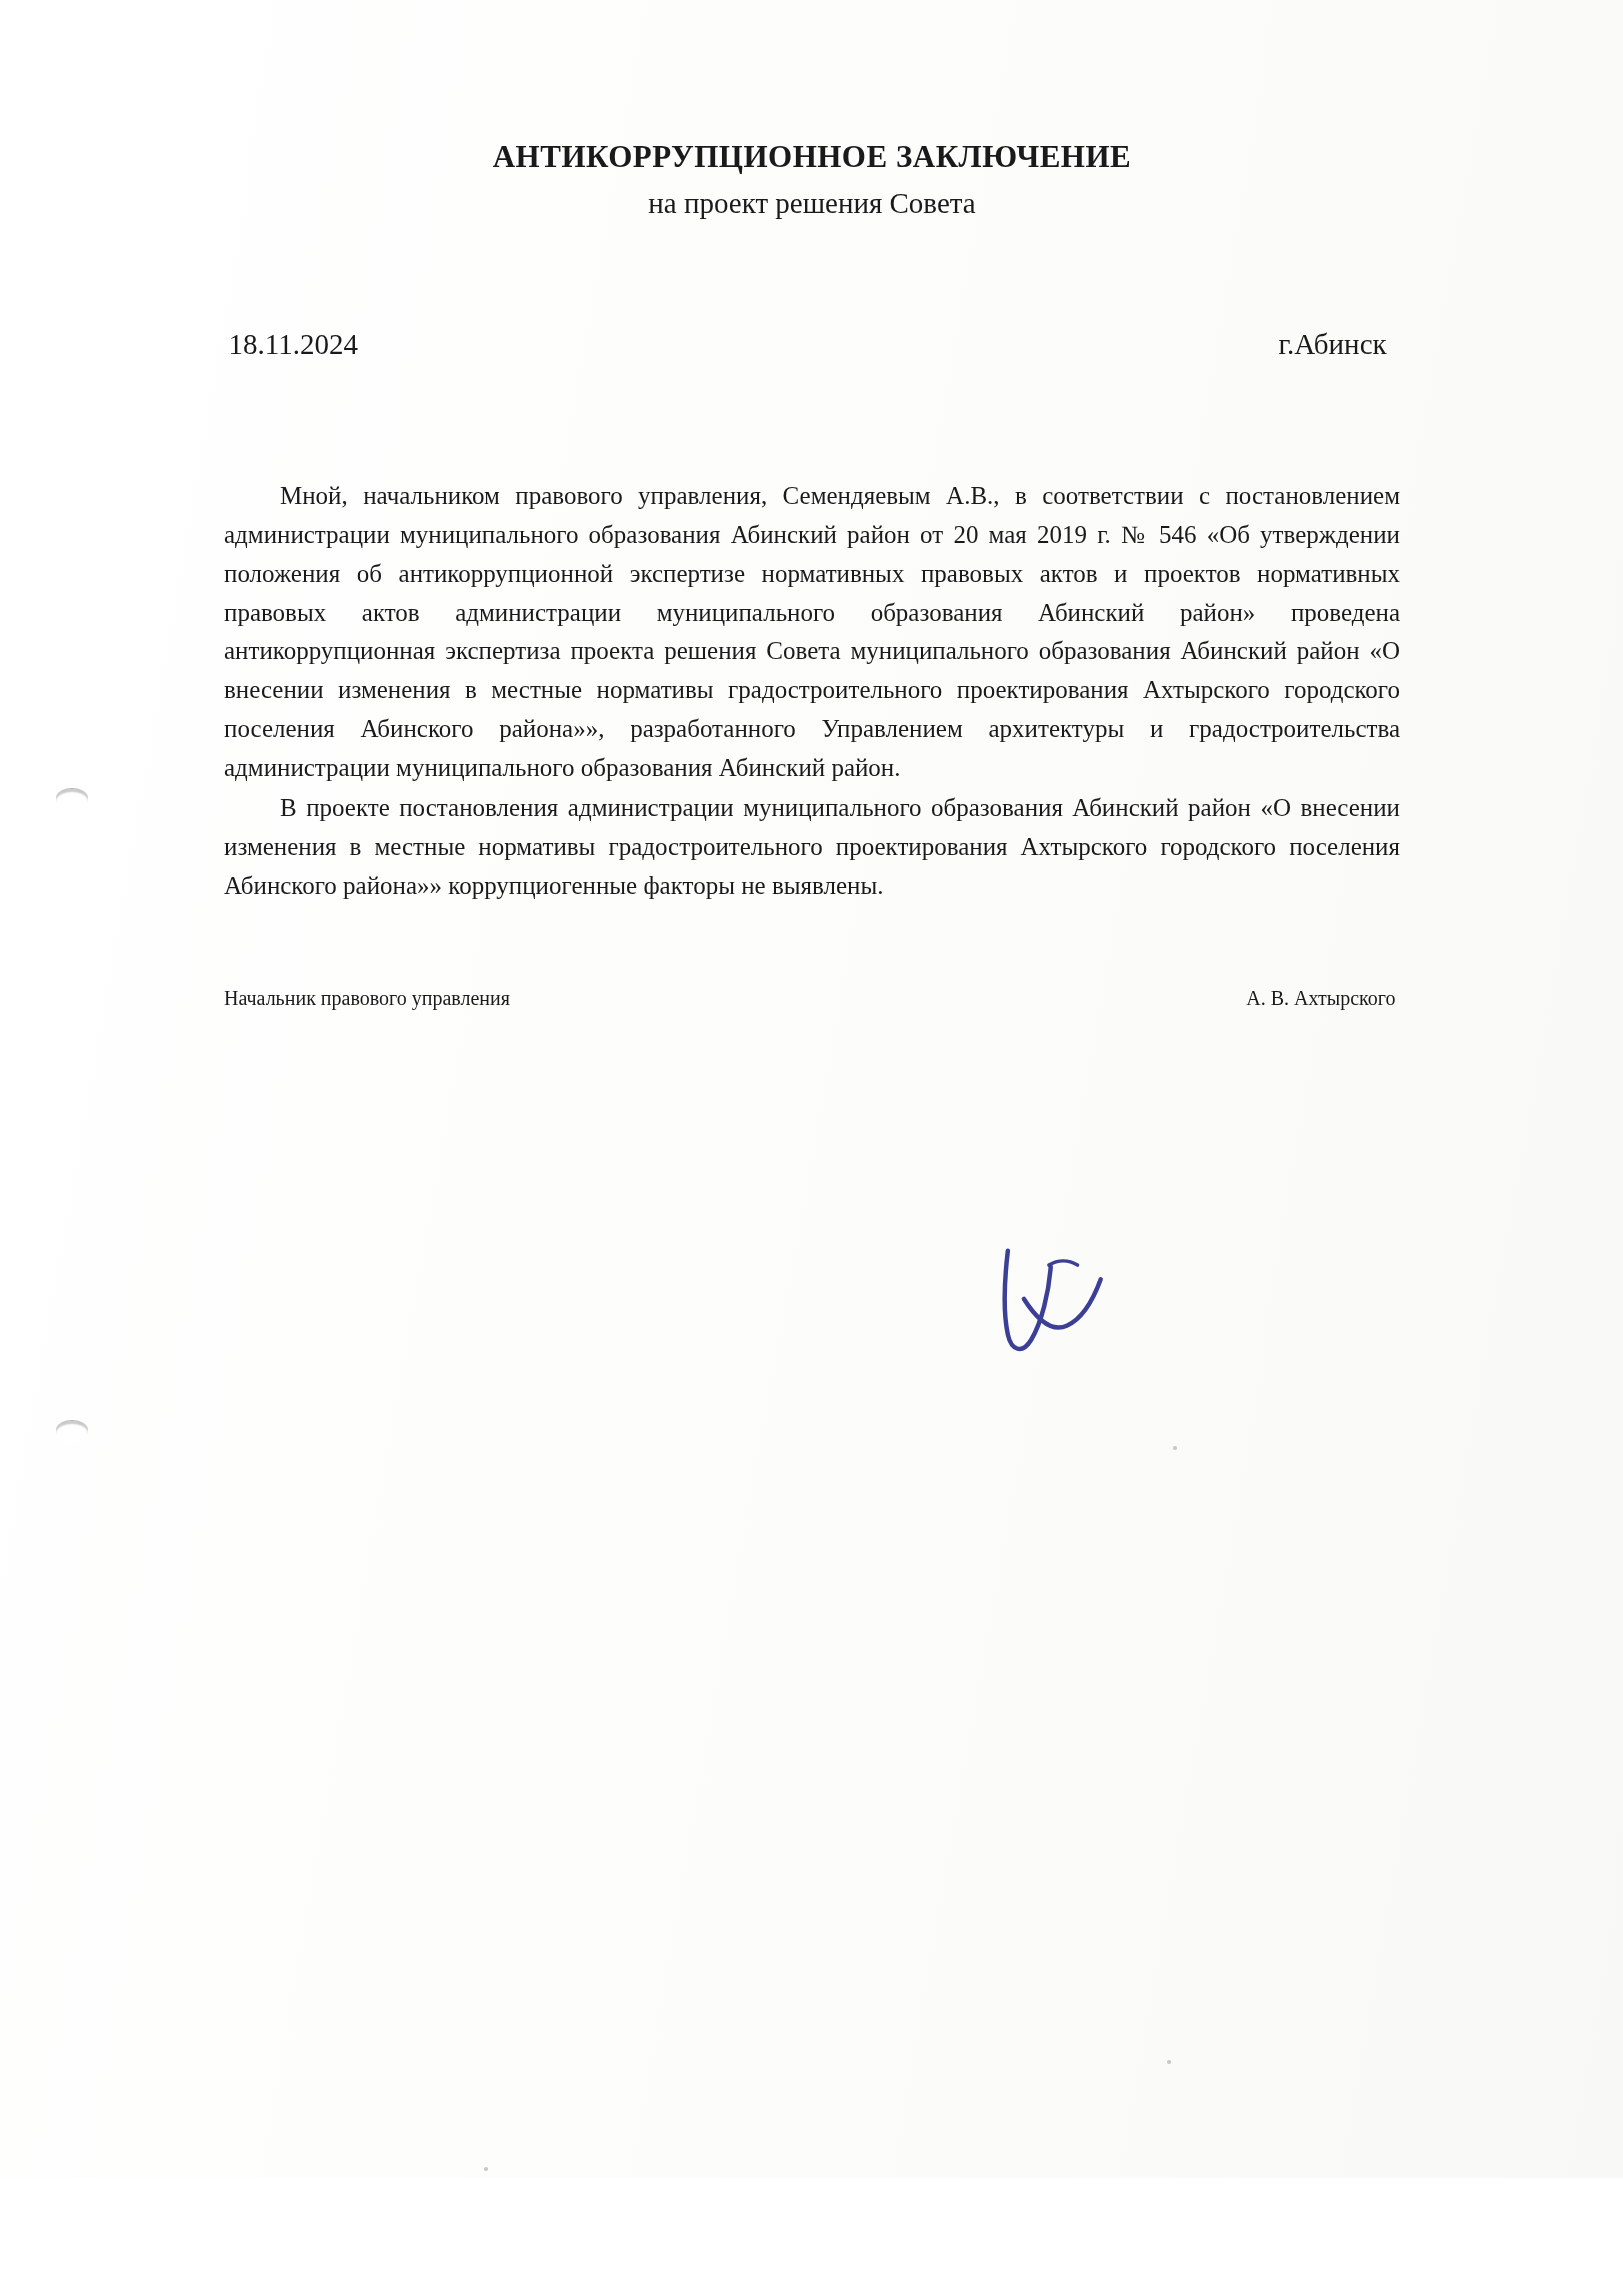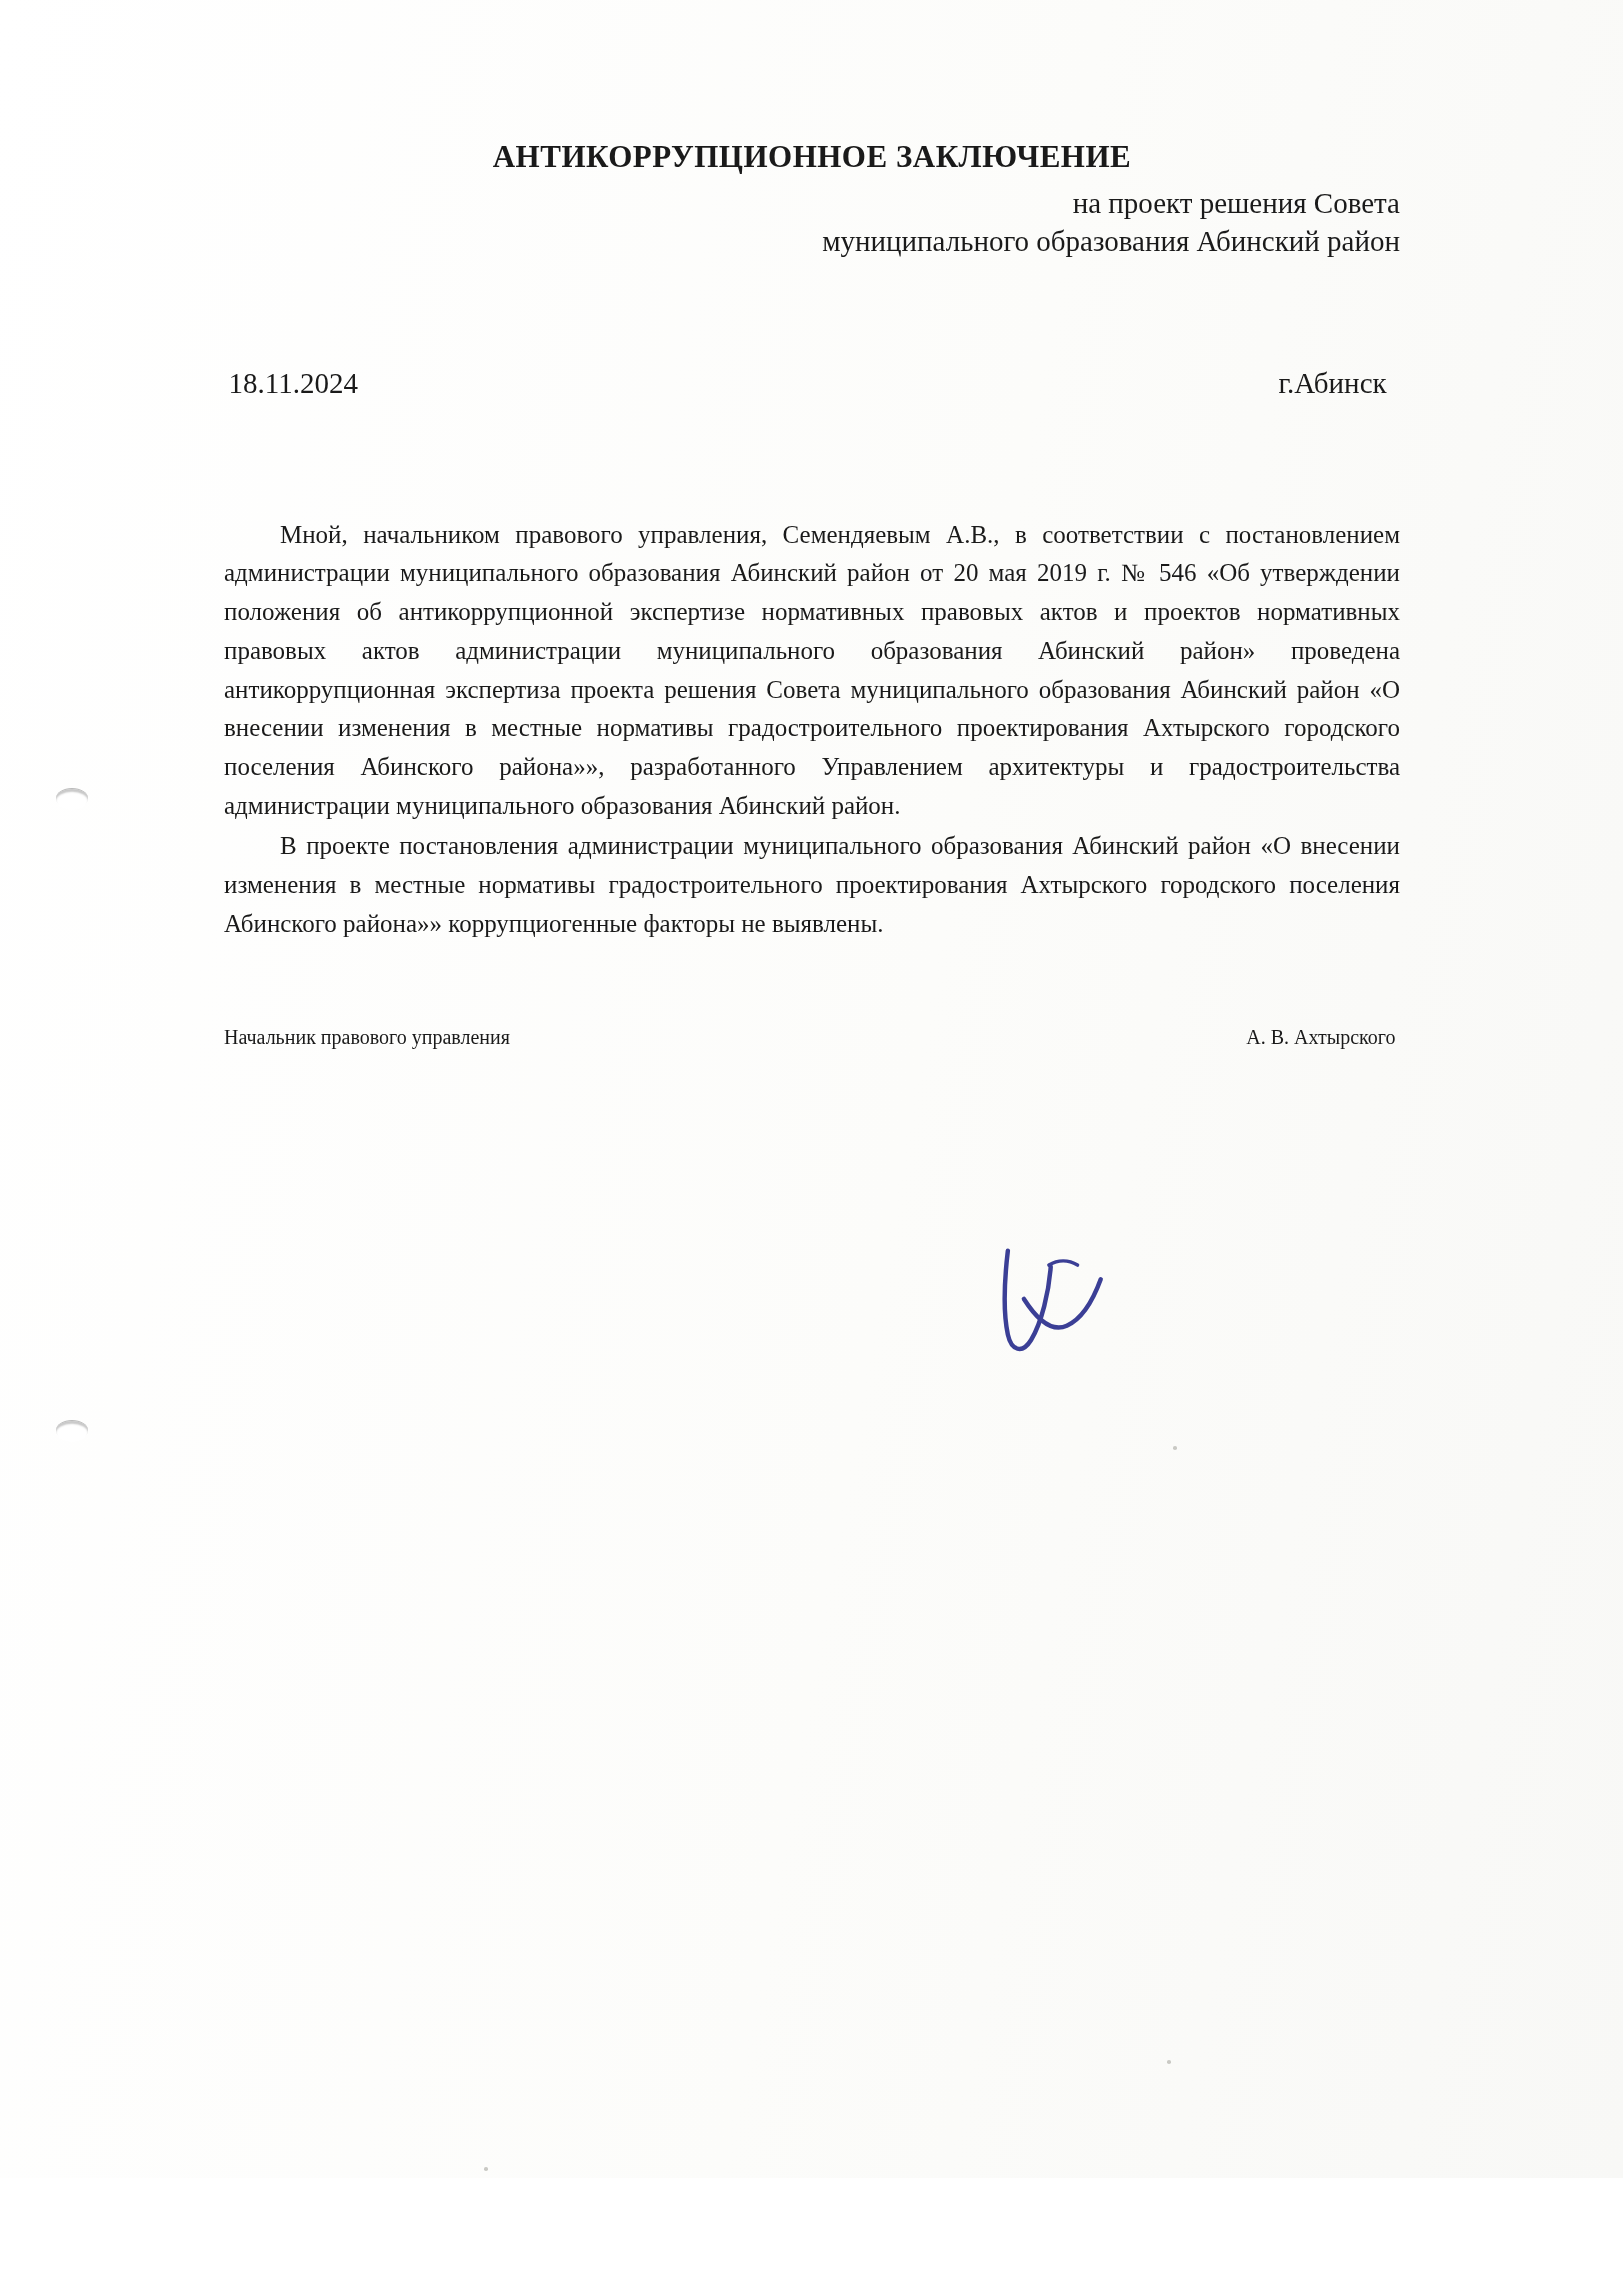--- a/index.html
+++ b/index.html
@@ -30,21 +30,21 @@
   }
 
   .doc-title {
     margin-top: 139px;
     text-align: center;
     font-size: 31px;
     font-weight: bold;
     letter-spacing: 0.5px;
   }
   .doc-subtitle {
-    text-align: right;
+    text-align: center;
     font-size: 29px;
     margin-top: 9px;
     line-height: 1.32;
   }
   .doc-subtitle .line2 {
     display: block;
   }
 
   .meta-row {
     display: flex;
@@ -129,21 +129,20 @@
 
   <div class="punch one"></div>
   <div class="punch two"></div>
 
   <div class="content">
 
     <div class="doc-title">АНТИКОРРУПЦИОННОЕ ЗАКЛЮЧЕНИЕ</div>
 
     <div class="doc-subtitle">
       <span>на проект решения Совета</span>
-      <span class="line2">муниципального образования Абинский район</span>
     </div>
 
     <div class="meta-row">
       <div class="date">18.11.2024</div>
       <div class="place">г.Абинск</div>
     </div>
 
     <div class="body-text">
       <p>Мной, начальником правового управления, Семендяевым А.В., в соответствии с постановлением администрации муниципального образования Абинский район от 20 мая 2019 г. № 546 «Об утверждении положения об антикоррупционной экспертизе нормативных правовых актов и проектов нормативных правовых актов администрации муниципального образования Абинский район» проведена антикоррупционная экспертиза проекта решения Совета муниципального образования Абинский район «О внесении изменения в местные нормативы градостроительного проектирования Ахтырского городского поселения Абинского района»», разработанного Управлением архитектуры и градостроительства администрации муниципального образования Абинский район.</p>
       <p>В проекте постановления администрации муниципального образования Абинский район «О внесении изменения в местные нормативы градостроительного проектирования Ахтырского городского поселения Абинского района»» коррупциогенные факторы не выявлены.</p>

